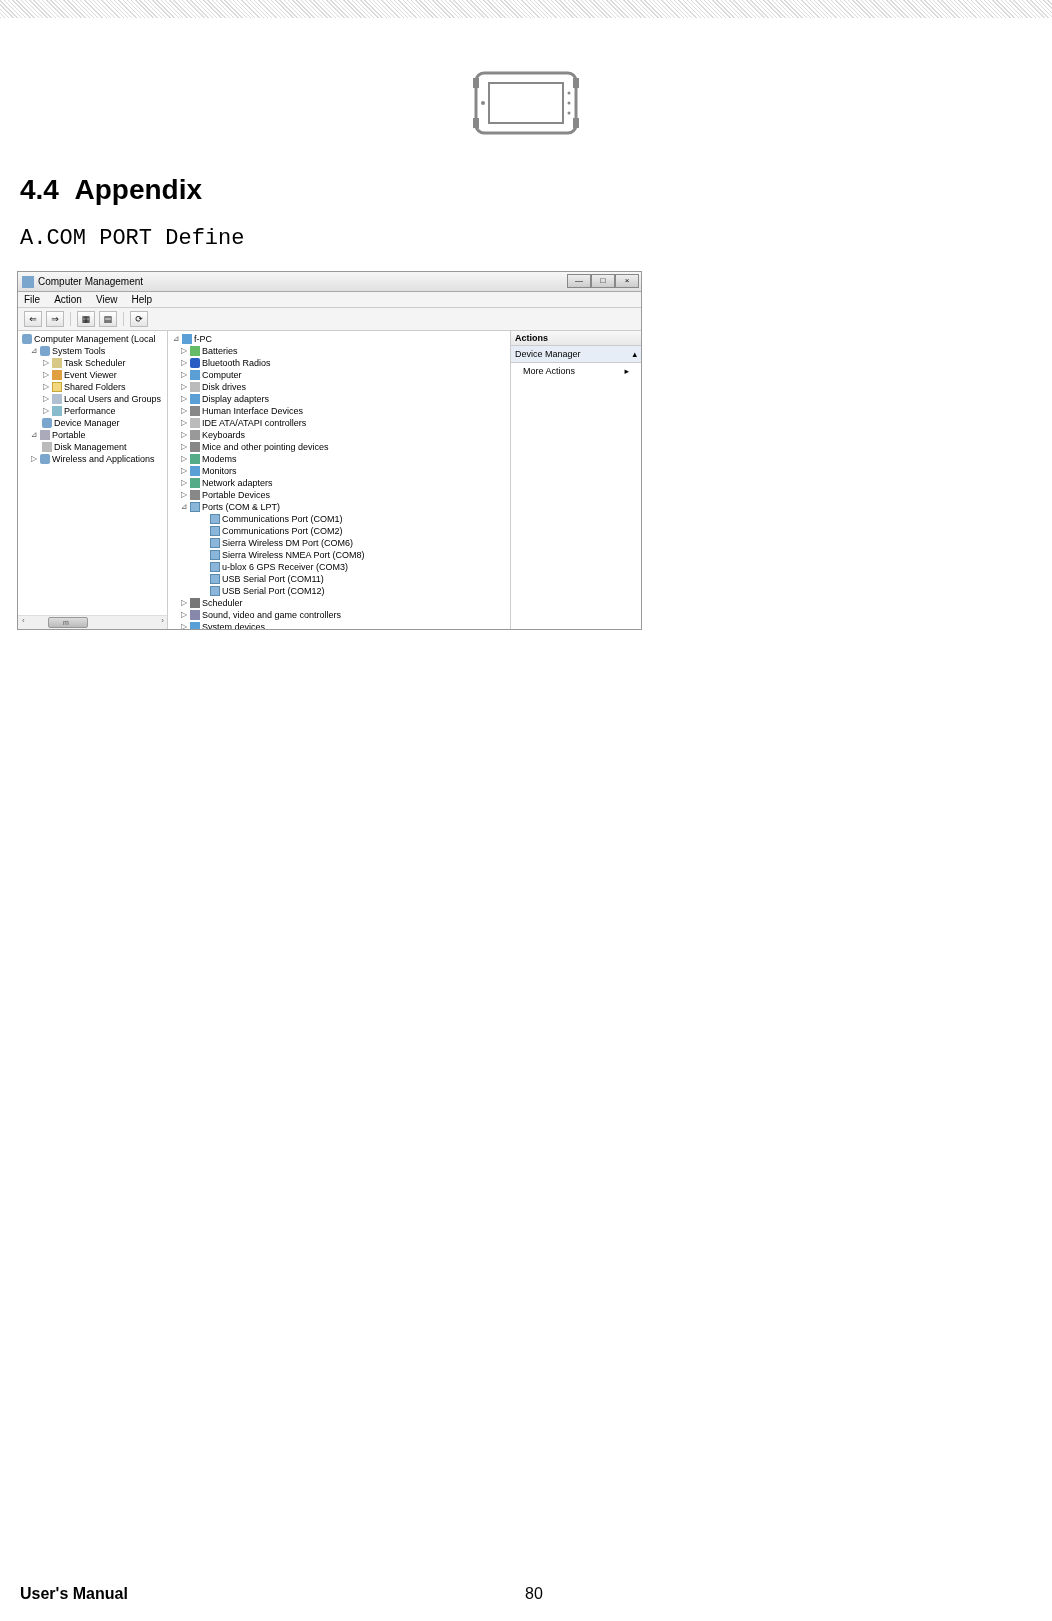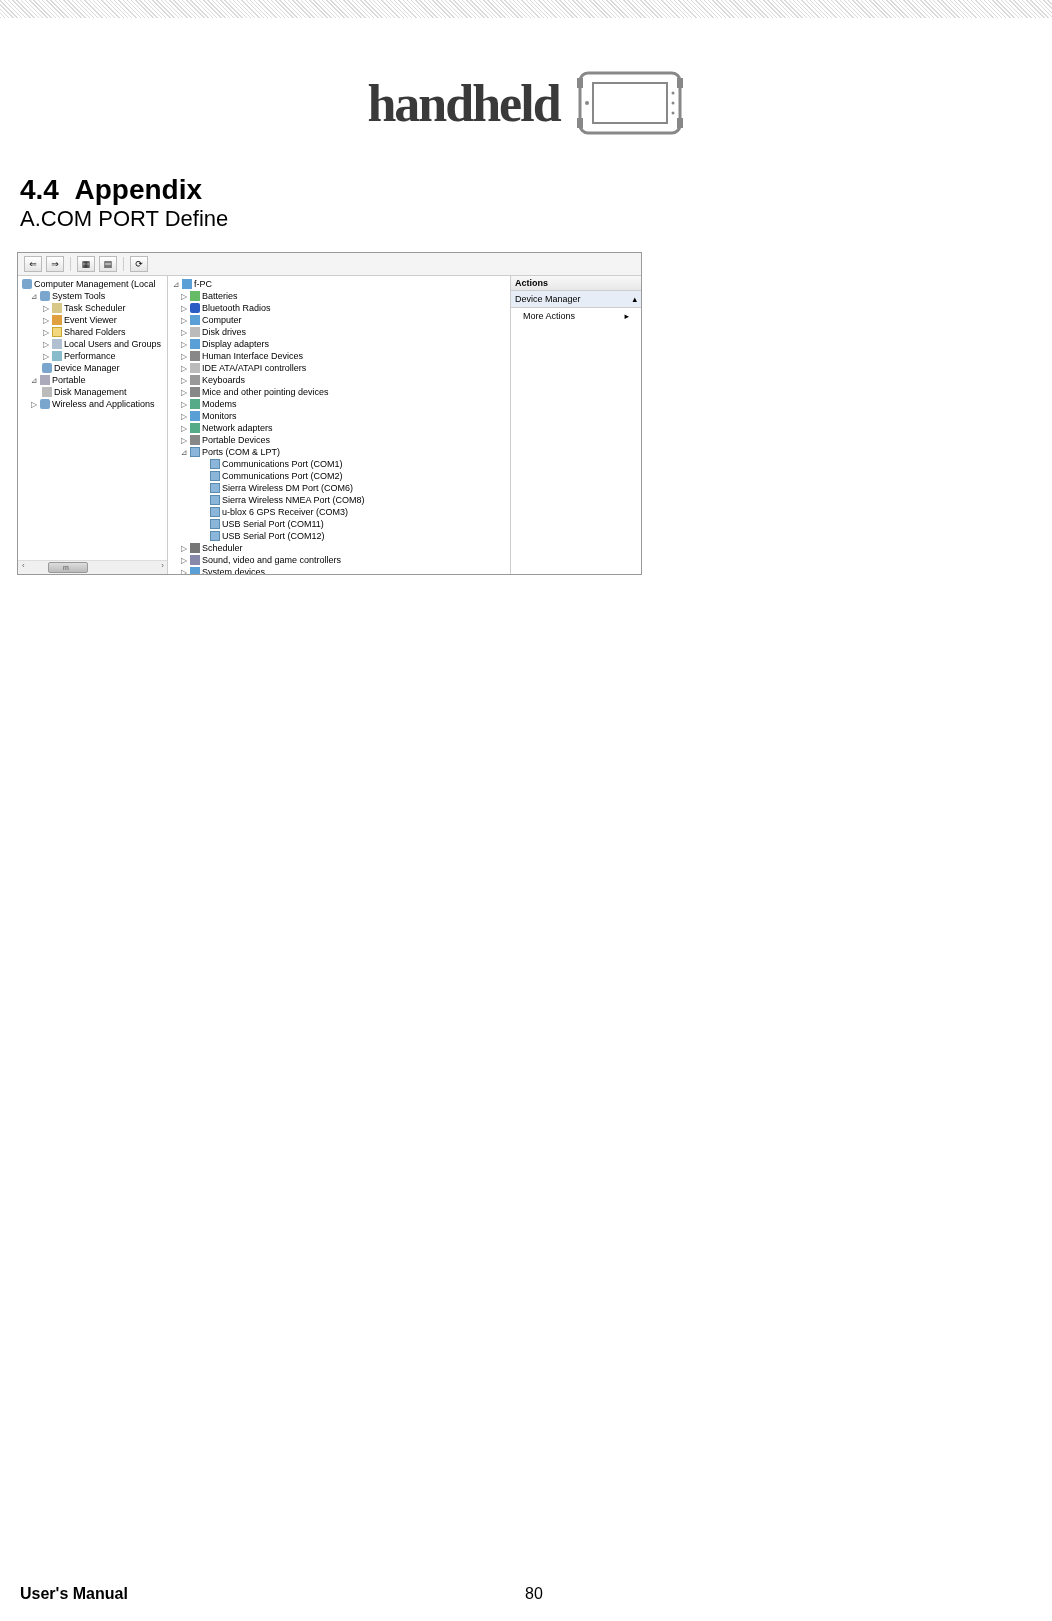--- a/index.html
+++ b/index.html
@@ -36,24 +36,24 @@
     }
     .section-heading {
       font-family: Verdana, sans-serif;
       font-size: 28px;
       font-weight: bold;
       margin-left: 20px;
       margin-top: 31px;
       color: #000;
     }
     .sub-heading {
-      font-family: Liberation Sans, sans-serif;
+      font-family: Liberation Mono, monospace;
       font-size: 22px;
       margin-left: 20px;
-      margin-top: 0;
+      margin-top: 20px;
       color: #000;
     }
     .screenshot {
       margin-left: 17px;
       margin-top: 20px;
       width: 625px;
       border: 1px solid #999;
       background: #fff;
     }
     .titlebar {
@@ -133,21 +133,20 @@
       overflow: hidden;
     }
     .right-pane {
       width: 130px;
       font-size: 9px;
     }
     .tree-item {
       white-space: nowrap;
       padding: 1px 0 1px 2px;
       display: flex;
-      align-items: center;
       gap: 2px;
     }
     .lvl1 { padding-left: 10px; }
     .lvl2 { padding-left: 22px; }
     .lvl3 { padding-left: 40px; }
     .ico {
       display: inline-block;
       width: 10px;
       height: 10px;
       flex-shrink: 0;
@@ -217,41 +216,55 @@
     }
     .footer .left { font-weight: bold; }
     .footer .center { position: absolute; left: 50%; transform: translateX(-50%); }
   </style>
 </head>
 <body>
 
 <div class="top-border"></div>
 
 <div class="logo-area">
-  <span class="logo-text">handheld</span>
   <svg class="device-icon" viewBox="0 0 110 80">
     <rect x="5" y="10" width="100" height="60" rx="8" fill="none" stroke="#888" stroke-width="3"></rect>
     <rect x="2" y="15" width="6" height="10" fill="#888"></rect>
     <rect x="2" y="55" width="6" height="10" fill="#888"></rect>
     <rect x="102" y="15" width="6" height="10" fill="#888"></rect>
     <rect x="102" y="55" width="6" height="10" fill="#888"></rect>
     <rect x="18" y="20" width="74" height="40" fill="none" stroke="#888" stroke-width="2"></rect>
     <circle cx="12" cy="40" r="2" fill="#888"></circle>
     <circle cx="98" cy="30" r="1.5" fill="#888"></circle>
     <circle cx="98" cy="40" r="1.5" fill="#888"></circle>
     <circle cx="98" cy="50" r="1.5" fill="#888"></circle>
   </svg>
 </div>
 
 <h2 class="section-heading">
   <span>4.4</span>&nbsp;&nbsp;<span>Appendix</span>
 </h2>
 <div class="sub-heading">A.COM PORT Define</div>
 
 <div class="screenshot">
+  <div class="titlebar">
+    <span class="icon-cm"></span>
+    <span>Computer Management</span>
+    <div class="win-controls">
+      <div class="win-btn">—</div>
+      <div class="win-btn">□</div>
+      <div class="win-btn">×</div>
+    </div>
+  </div>
+  <div class="menubar">
+    <span>File</span>
+    <span>Action</span>
+    <span>View</span>
+    <span>Help</span>
+  </div>
   <div class="toolbar">
     <div class="tbtn">⇐</div>
     <div class="tbtn">⇒</div>
     <div style="width:1px;height:14px;background:#ccc;margin:0 2px"></div>
     <div class="tbtn">▦</div>
     <div class="tbtn">▤</div>
     <div style="width:1px;height:14px;background:#ccc;margin:0 2px"></div>
     <div class="tbtn">⟳</div>
   </div>
   <div class="panes">

